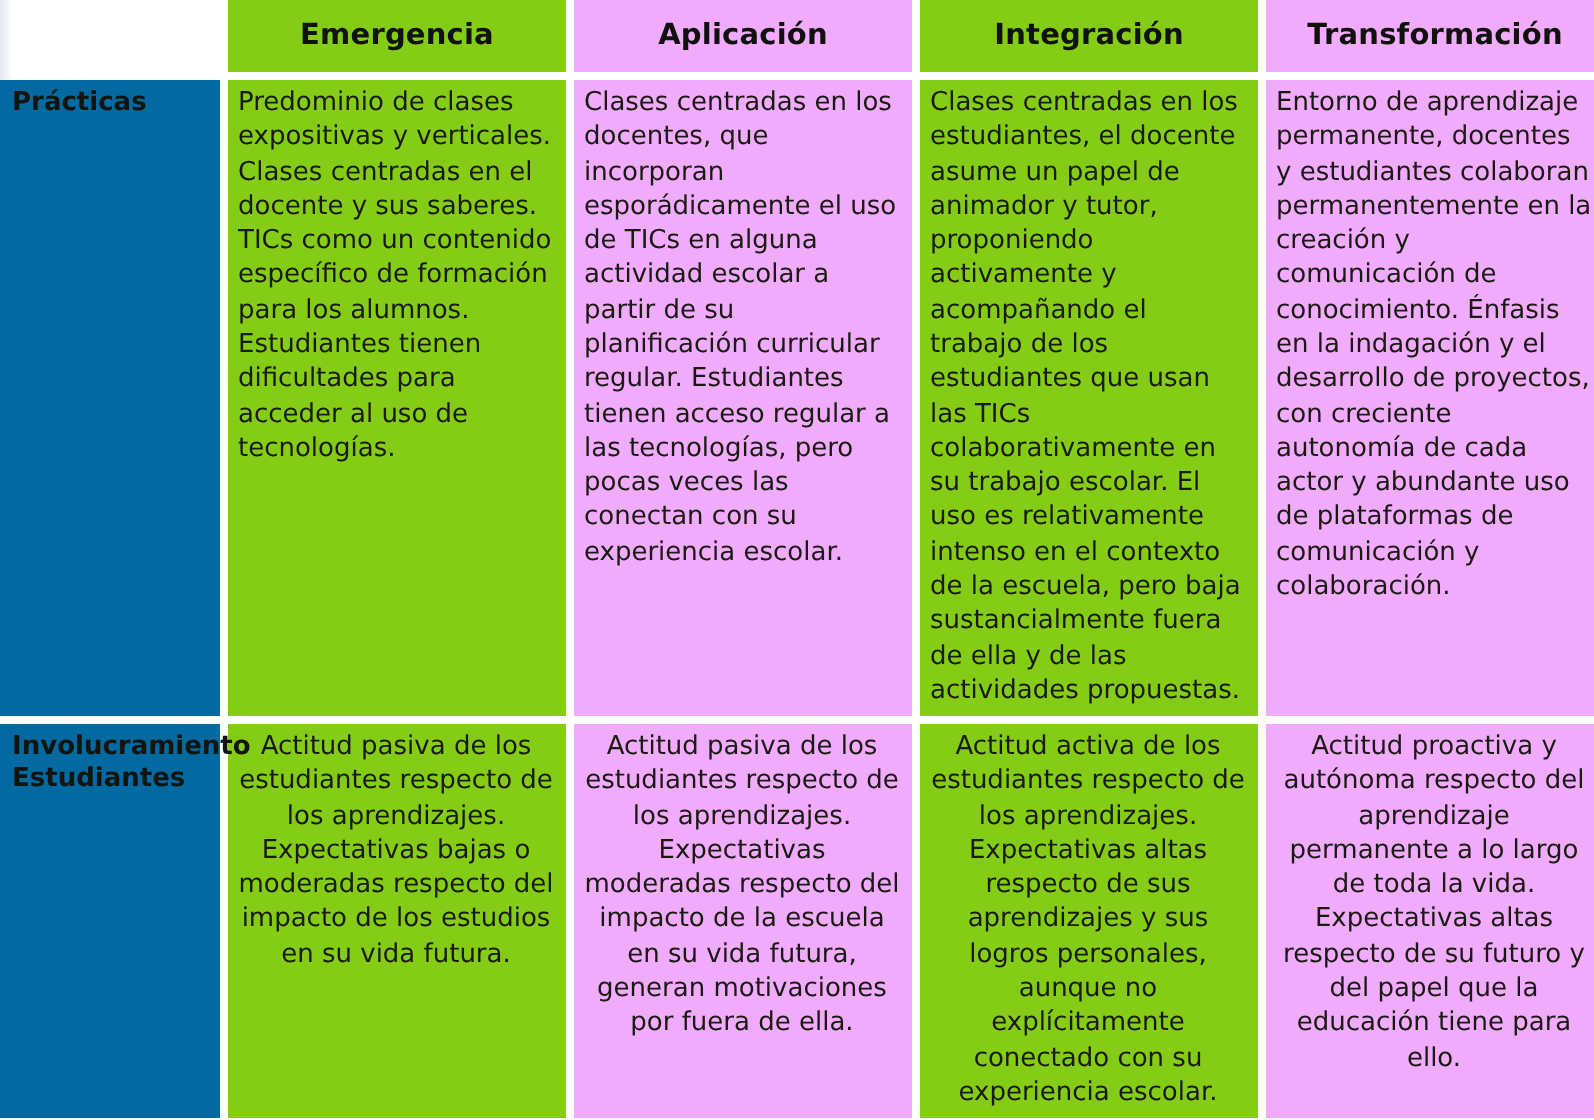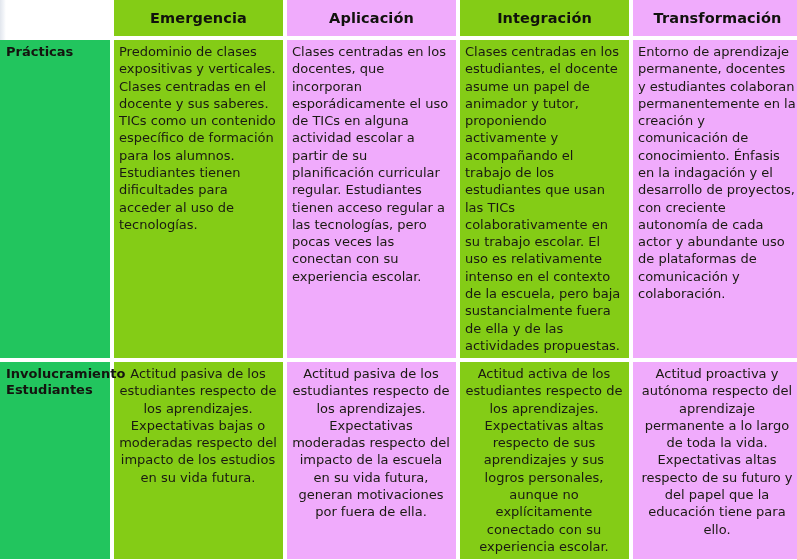--- a/index.html
+++ b/index.html
@@ -57,21 +57,21 @@
     background: #ffffff;
     border: 0;
   }
 
   td.rowlabel, th.rowlabel {
     font-size: 13px;
     font-weight: bold;
     color: #14140f;
     text-align: left;
     vertical-align: top;
-    background: #22c55e;
+    background: #0369a1;
     padding: 4px 6px 4px 6px;
     line-height: 1.22;
   }
 
   td.cell {
     font-size: 13px;
     color: #1a1a12;
     vertical-align: top;
     text-align: left;
     padding: 3px 6px 4px 5px;

